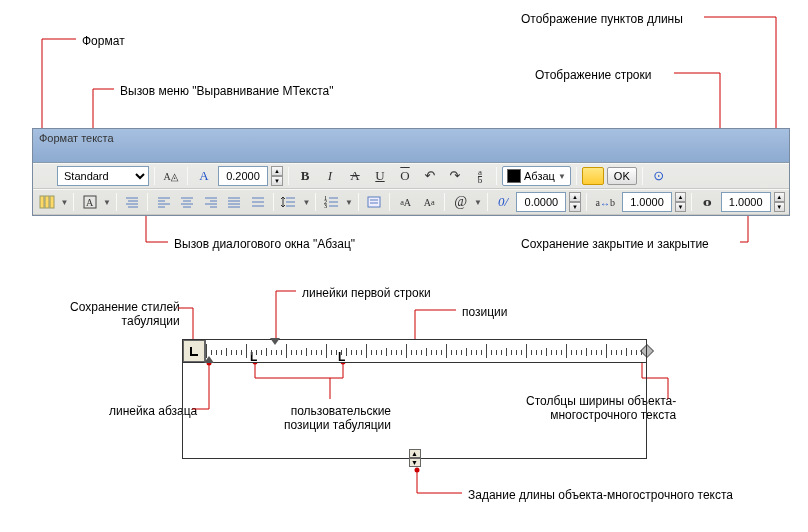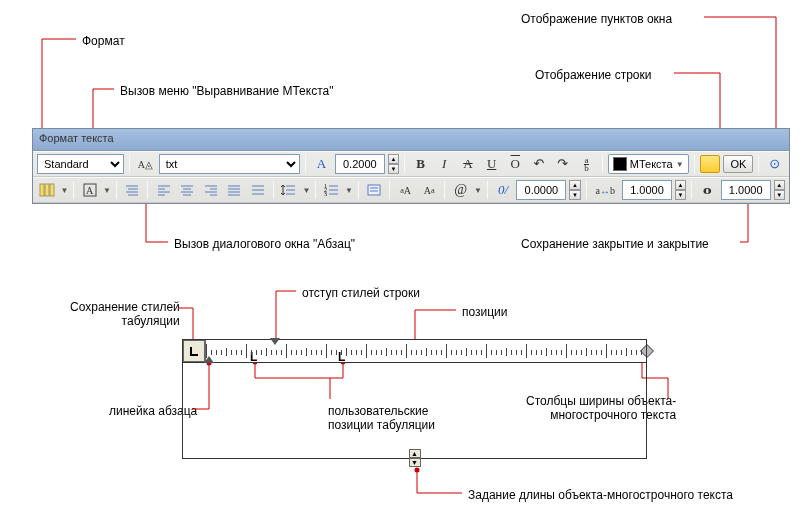--- a/index.html
+++ b/index.html
@@ -1,20 +1,20 @@
 <!DOCTYPE html>
 <html><head>
 <meta charset="utf-8">
 <style>
   * { box-sizing: border-box; }
   body { margin: 0; font-family: Tahoma, Arial, sans-serif; font-size: 11px; width: 808px; height: 532px; position: relative; background: #fff; }
   .callout-label { position: absolute; color: #000; font-size: 12px; white-space: nowrap; }
   
   .toolbar-wrap { position: absolute; left: 32px; top: 128px; width: 758px; border: 1px solid #7a8aa0; background: linear-gradient(#f0f0ee, #e2e2df); }
-  .titlebar { height: 22px; background: linear-gradient(#a6c0e0, #8daad0); color: #333; padding-left: 6px; font-size: 11px; line-height: 18px; border-bottom: 1px solid #8899aa; }
+  .titlebar { height: 34px; background: linear-gradient(#a6c0e0, #8daad0); color: #333; padding-left: 6px; font-size: 11px; line-height: 18px; border-bottom: 1px solid #8899aa; }
   .row { display: flex; align-items: center; height: 26px; padding: 2px 4px; gap: 3px; border-top: 1px solid #f8f8f6; border-bottom: 1px solid #c8c8c4; }
   .tb-btn { display: inline-flex; align-items: center; justify-content: center; width: 22px; height: 20px; font-family: 'Times New Roman', serif; font-size: 13px; color: #333; cursor: pointer; }
   .tb-btn.wide { width: auto; padding: 0 4px; }
   .sep { width: 1px; height: 18px; background: #c0c0bc; border-right: 1px solid #f8f8f6; margin: 0 2px; }
   .select { height: 20px; border: 1px solid #7f9db9; background: #fff; font-size: 11px; padding: 0 2px; }
   .num-input { width: 50px; height: 20px; border: 1px solid #7f9db9; background: #fff; font-size: 11px; padding: 0 2px; text-align: center; }
   .spinner { display: inline-flex; flex-direction: column; width: 12px; height: 20px; }
   .spinner div { flex: 1; border: 1px solid #999; background: linear-gradient(#f8f8f8, #ddd); font-size: 6px; text-align: center; line-height: 8px; }
   .color-sw { width: 14px; height: 14px; background: #000; border: 1px solid #666; }
   .btn-yellow { width: 22px; height: 18px; background: linear-gradient(#ffe680, #ffcc33); border: 1px solid #cc9900; border-radius: 2px; }
@@ -34,30 +34,30 @@
   .length-handle { position: absolute; left: 50%; transform: translateX(-50%); bottom: -9px; display: flex; flex-direction: column; }
   .length-handle div { width: 12px; height: 9px; background: #ece9d8; border: 1px solid #666; font-size: 7px; text-align: center; line-height: 7px; }
   svg.icon { width: 16px; height: 16px; }
   .svgline { stroke: #c00; stroke-width: 1; fill: none; }
 </style>
 </head>
 <body>
 
 <div class="callout-label" style="left:82px; top:34px;">Формат</div>
 <div class="callout-label" style="left:120px; top:84px;">Вызов меню "Выравнивание МТекста"</div>
-<div class="callout-label" style="left:521px; top:12px;">Отображение пунктов окна</div>
+<div class="callout-label" style="left:521px; top:12px;">Отображение пунктов длины</div>
 <div class="callout-label" style="left:535px; top:68px;">Отображение строки</div>
 <div class="callout-label" style="left:174px; top:237px;">Вызов диалогового окна "Абзац"</div>
 <div class="callout-label" style="left:521px; top:237px;">Сохранение закрытие и закрытие</div>
-<div class="callout-label" style="left:302px; top:286px;">отступ стилей строки</div>
+<div class="callout-label" style="left:302px; top:286px;">линейки первой строки</div>
 <div class="callout-label" style="left:70px; top:300px; white-space: pre; text-align: right;">Сохранение стилей
 табуляции</div>
 <div class="callout-label" style="left:462px; top:305px;">позиции</div>
 <div class="callout-label" style="left:109px; top:404px;">линейка абзаца</div>
-<div class="callout-label" style="left:284px; top:404px; white-space: pre; text-align: left; margin-left: 44px;">пользовательские
+<div class="callout-label" style="left:284px; top:404px; white-space: pre; text-align: right;">пользовательские
 позиции табуляции</div>
 <div class="callout-label" style="left:526px; top:394px; white-space: pre; text-align: right;">Столбцы ширины объекта-
 многострочного текста</div>
 <div class="callout-label" style="left:468px; top:488px;">Задание длины объекта-многострочного текста</div>
 
 <svg style="position:absolute; left:0; top:0; width:808px; height:532px; pointer-events:none;">
 
   <polyline class="svgline" points="76,39 42,39 42,189"></polyline>
   <circle cx="42" cy="189" r="2.5" fill="#c00"></circle>
 
@@ -96,28 +96,25 @@
   <polyline class="svgline" points="668,399 668,378 642,378 642,354"></polyline>
   <circle cx="642" cy="354" r="2.5" fill="#c00"></circle>
 
   <polyline class="svgline" points="462,493 417,493 417,470"></polyline>
   <circle cx="417" cy="470" r="2.5" fill="#c00"></circle>
 </svg>
 
 <div class="toolbar-wrap">
   <div class="titlebar">Формат текста</div>
   <div class="row">
-    <select class="select" style="width:92px;">
+    <select class="select" style="width:92px;margin-left:20px;">
       <option>Standard</option>
     </select>
     <div class="sep"></div>
     <span class="tb-btn" style="font-size:10px;">A◬</span>
-    <select class="select" style="width:150px;">
-      <option>txt</option>
-    </select>
     <div class="sep"></div>
     <span class="tb-btn" style="color:#2255cc;">A</span>
     <input class="num-input" value="0.2000" style="">
     <div class="spinner">
         <div>▲</div>
         <div>▼</div>
       </div>
     <div class="sep"></div>
     <span class="tb-btn" style="font-weight:bold;">B</span>
     <span class="tb-btn" style="font-style:italic;">I</span>
@@ -126,21 +123,21 @@
     <span class="tb-btn" style="text-decoration:overline;">O</span>
     <span class="tb-btn">↶</span>
     <span class="tb-btn">↷</span>
     <span class="tb-btn" style="font-size:9px; flex-direction:column; line-height:7px;">
         <span>a</span>
         <span style="border-top:1px solid #333;">b</span>
       </span>
     <div class="sep"></div>
     <div class="btn-ok wide" style="display:flex;align-items:center;gap:3px; padding:0 4px; height:20px; border:1px solid #7f9db9; background:#fff;">
       <span class="color-sw"></span>
-      <span>МТекста</span>
+      <span>Абзац</span>
       <span class="chev">▼</span>
     </div>
     <div class="sep"></div>
     <div class="btn-yellow"></div>
     <button class="btn-ok">OK</button>
     <div class="sep"></div>
     <span class="tb-btn" style="color:#2255cc;">⊙</span>
   </div>
   <div class="row">
     <span class="tb-btn">

